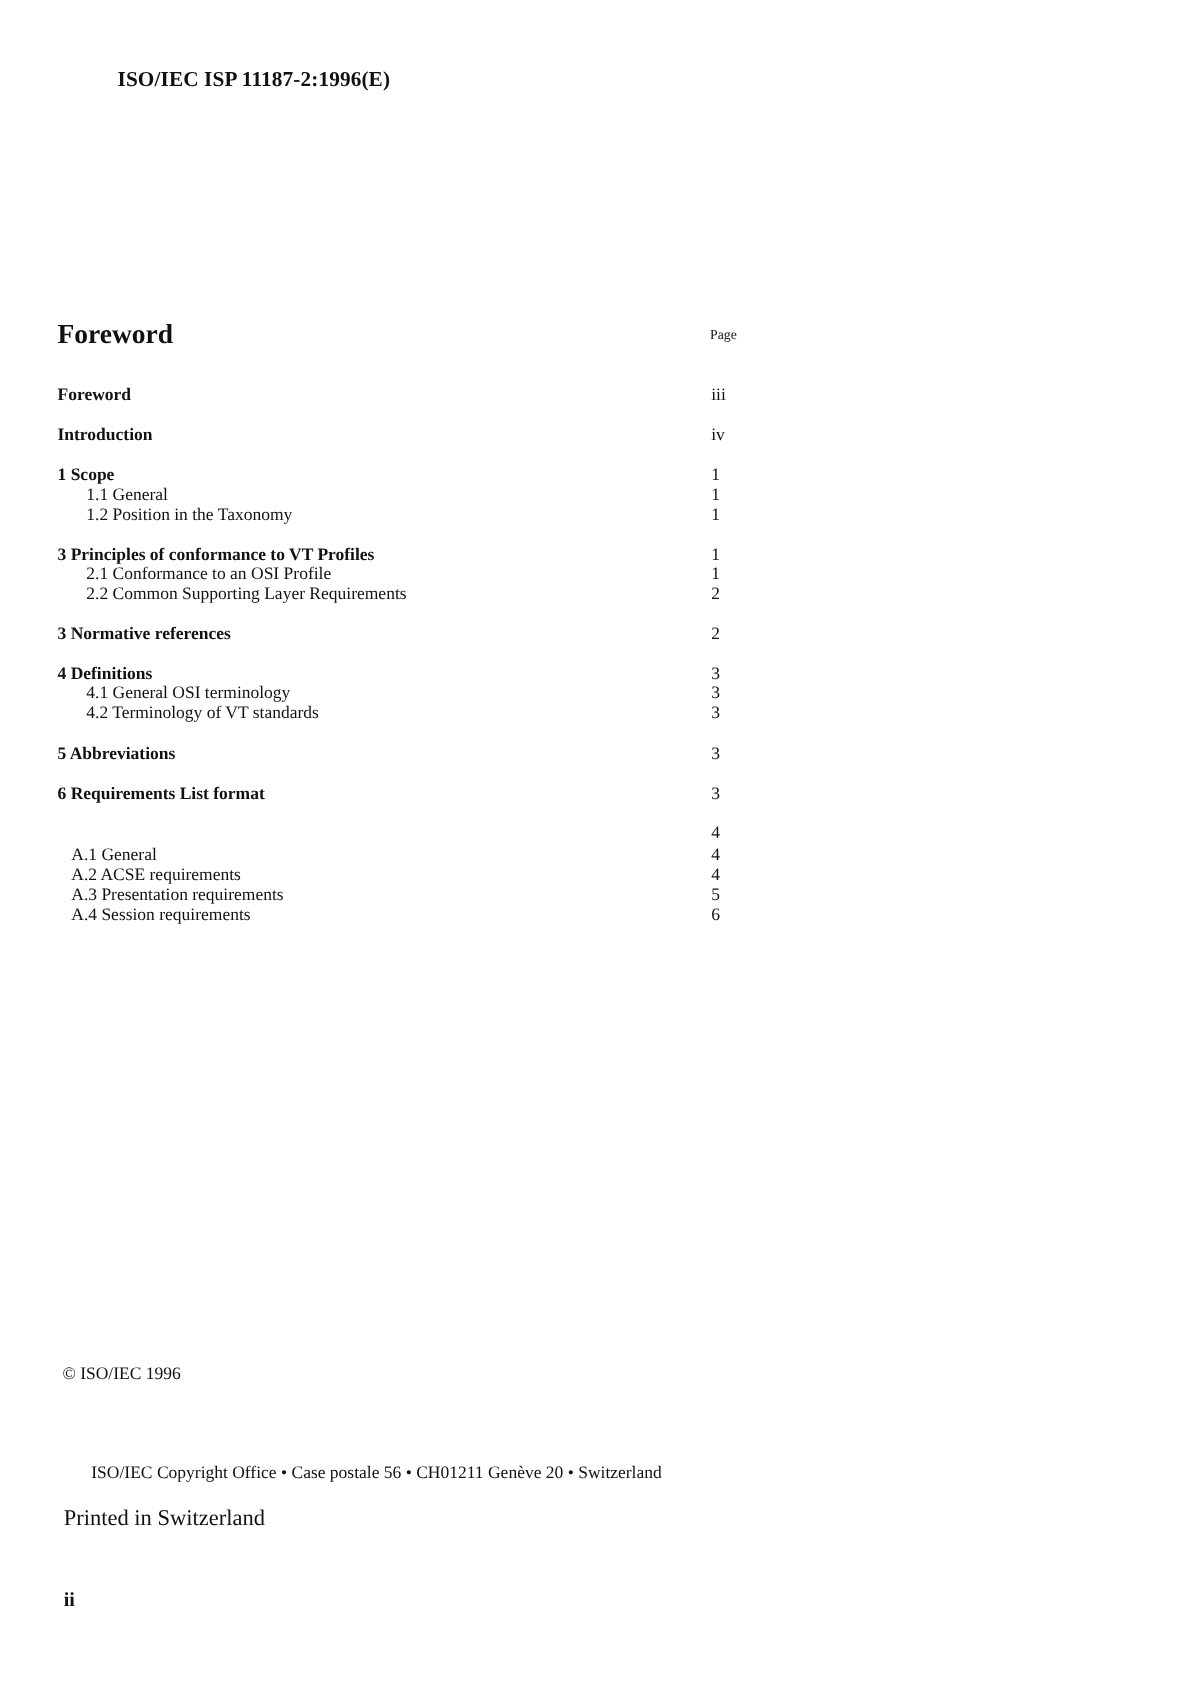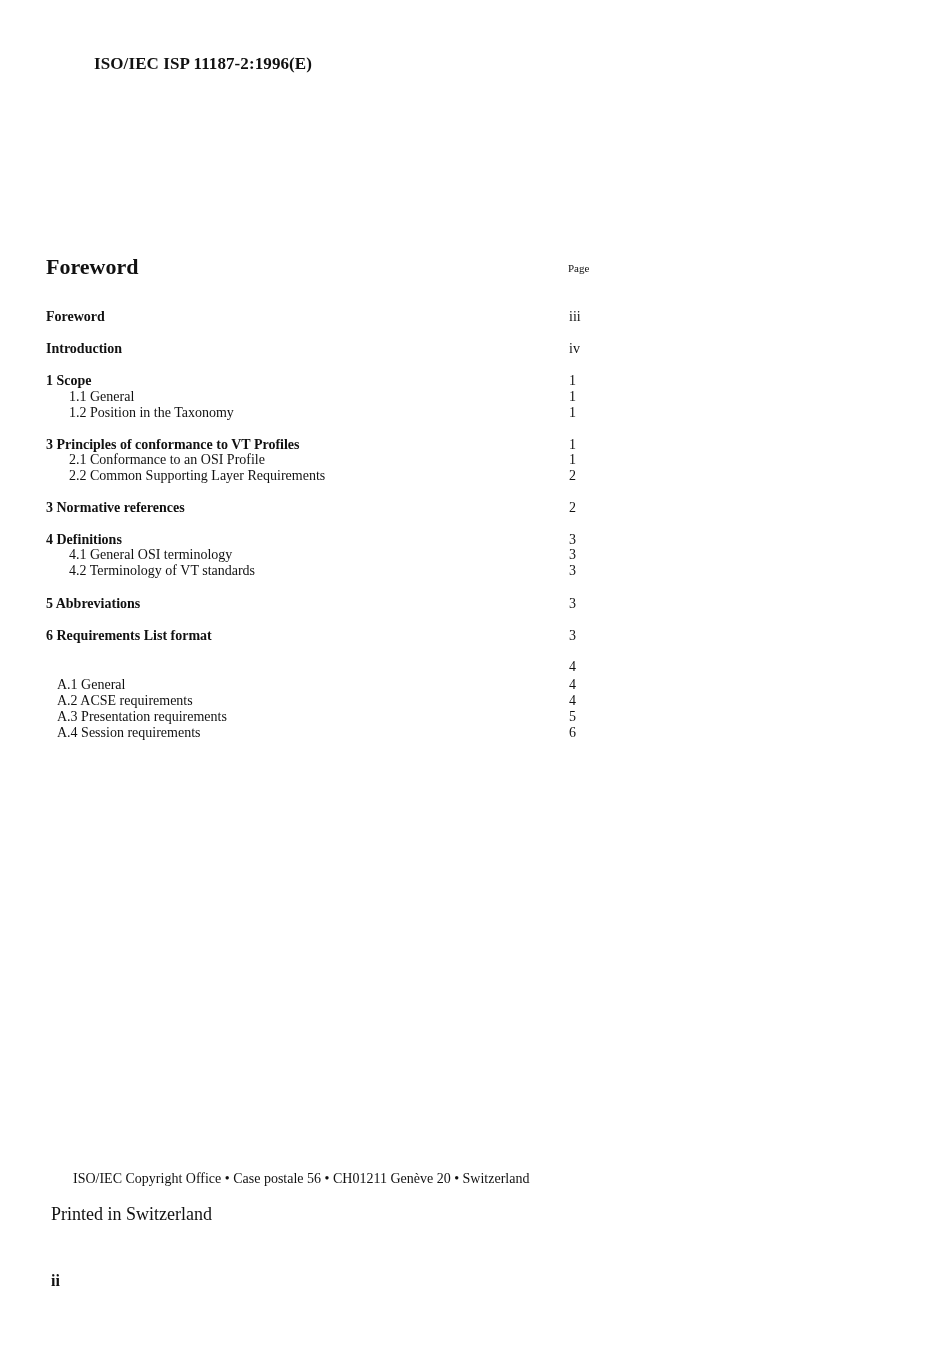--- a/index.html
+++ b/index.html
@@ -131,18 +131,19 @@
     <span class="lbl">A.3  Presentation requirements</span>
     <span class="pg">5</span>
   </div>
   <div class="row annexsub" style="top:725px">
     <span class="lbl">A.4  Session requirements</span>
     <span class="pg">6</span>
   </div>
 </div>
 
 <div class="copyright">
+  <div>© ISO/IEC 1996</div>
 </div>
 
 <div class="office">ISO/IEC Copyright Office • Case postale 56 • CH01211 Genève 20 • Switzerland</div>
 <div class="printed">Printed in Switzerland</div>
 
 <div class="footer-page">ii</div>
 
 </body></html>

